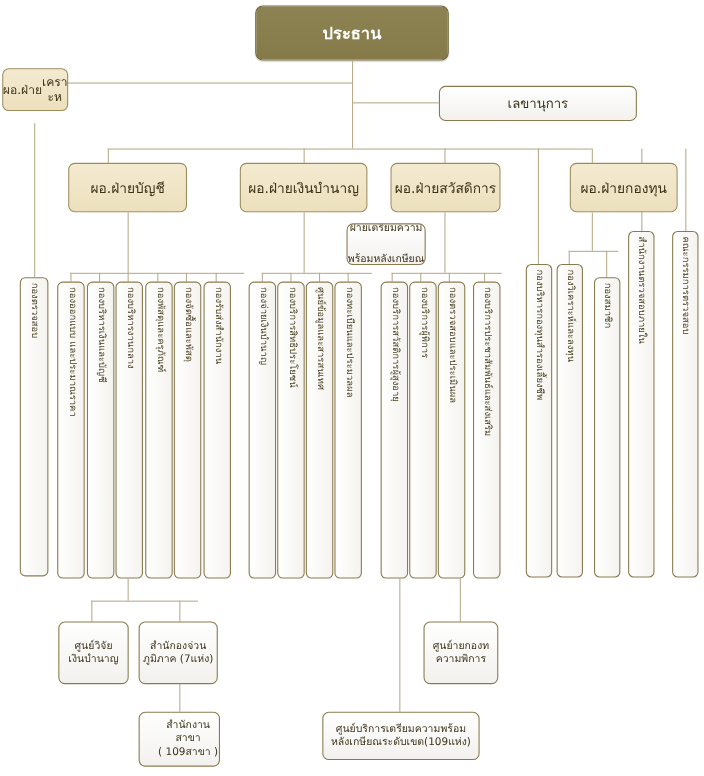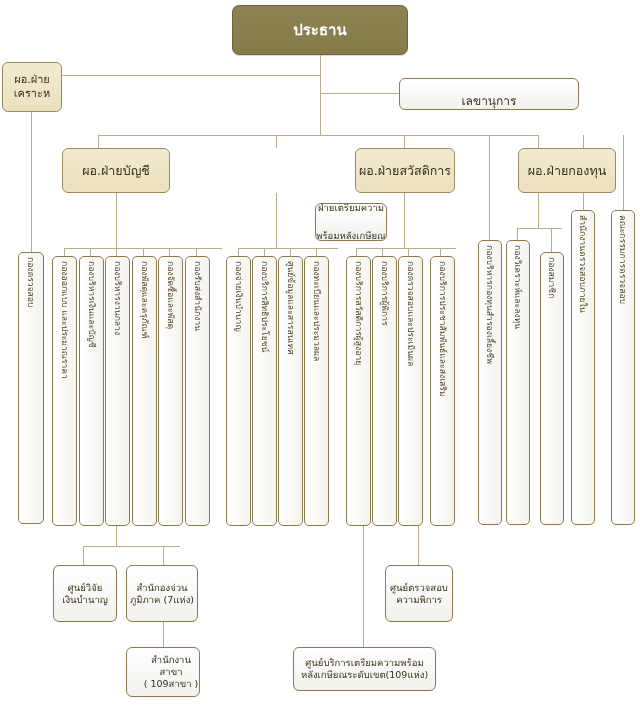--- a/index.html
+++ b/index.html
@@ -97,45 +97,48 @@
     <span class="lbl">ประธาน</span>
   </div>
 
   <div class="ln v" style="left:320px; top:55px; height:80px;"></div>
 
   <div class="ln h" style="left:320px; top:93px; width:79px;"></div>
 
   <div class="ln h" style="left:31px; top:75px; width:289px;"></div>
   <div class="ln v" style="left:31px; top:75px; height:0px;"></div>
 
-  <div class="node white" style="left:399px; top:78px; width:180px; height:32px;align-items:flex-end;">
+  <div class="node white" style="left:399px; top:78px; width:180px; height:32px;">
     <span class="lbl">เลขานุการ</span>
   </div>
 
-  <div class="node beige" style="left:2px; top:62px; width:60px; height:50px; flex-direction:column; font-size:11px;">
+  <div class="node beige" style="left:2px; top:62px; width:60px; height:39px; flex-direction:row; font-size:11px;">
     <span class="lbl">ผอ.ฝ่าย</span>
     <span class="lbl">เคราะห</span>
   </div>
 
   <div class="ln v" style="left:31px; top:112px; height:140px;"></div>
 
   <div class="ln h" style="left:98px; top:135px; width:440px;"></div>
   <div class="ln v" style="left:98px;  top:135px; height:13px;"></div>
   <div class="ln v" style="left:276px; top:135px; height:13px;"></div>
   <div class="ln v" style="left:404px; top:135px; height:13px;"></div>
   <div class="ln v" style="left:538px; top:135px; height:13px;"></div>
 
   <div class="ln v" style="left:489px; top:135px; height:105px;"></div>
   <div class="ln v" style="left:583px; top:135px; height:75px;"></div>
   <div class="ln v" style="left:623px; top:135px; height:75px;"></div>
 
   <div class="node beige" style="left:62px; top:148px; width:108px; height:45px;">
     <span class="lbl">ผอ.ฝ่ายบัญชี</span>
   </div>
 
+  <div class="node beige" style="left:218px; top:148px; width:116px; height:45px;">
+    <span class="lbl">ผอ.ฝ่ายเงินบำนาญ</span>
+  </div>
 
   <div class="node beige" style="left:355px; top:148px; width:100px; height:45px;">
     <span class="lbl">ผอ.ฝ่ายสวัสดิการ</span>
   </div>
 
   <div class="node beige" style="left:518px; top:148px; width:98px; height:45px;">
     <span class="lbl">ผอ.ฝ่ายกองทุน</span>
   </div>
 
   <div class="node white small" style="left:315px; top:203px; width:72px; height:38px; flex-direction:column;gap:16px;">
@@ -241,37 +244,37 @@
   <div class="ln h" style="left:83px; top:546px; width:97px;"></div>
   <div class="ln v" style="left:83px;  top:546px; height:19px;"></div>
   <div class="ln v" style="left:163px; top:546px; height:19px;"></div>
 
   <div class="ln v" style="left:163px; top:622px; height:25px;"></div>
 
   <div class="ln v" style="left:418px; top:526px; height:39px;"></div>
 
   <div class="ln v" style="left:363px; top:526px; height:121px;"></div>
 
-  <div class="node white small" style="left:53px; top:565px; width:64px; height:57px; flex-direction:column;">
+  <div class="node white small" style="left:53px; top:565px; width:64px; height:57px; flex-direction:column;font-family:Liberation Mono, monospace;">
     <span class="lbl">ศูนย์วิจัย</span>
     <span class="lbl">เงินบำนาญ</span>
   </div>
 
   <div class="node white small" style="left:126px; top:565px; width:72px; height:57px; flex-direction:column;">
     <span class="lbl">สำนักองจ่วน</span>
     <span class="lbl">ภูมิภาค (7แห่ง)</span>
   </div>
 
   <div class="node white small" style="left:126px; top:647px; width:74px; height:50px; flex-direction:column;padding-left:16px;">
     <span class="lbl">สำนักงานสาขา</span>
     <span class="lbl">( 109สาขา )</span>
   </div>
 
   <div class="node white small" style="left:385px; top:565px; width:68px; height:57px; flex-direction:column;">
-    <span class="lbl">ศูนย์ตรวจสอบ</span>
+    <span class="lbl">ศูนย์ายกองท</span>
     <span class="lbl">ความพิการ</span>
   </div>
 
   <div class="node white small" style="left:293px; top:647px; width:143px; height:44px; flex-direction:column;">
     <span class="lbl">ศูนย์บริการเตรียมความพร้อม</span>
     <span class="lbl">หลังเกษียณระดับเขต(109แห่ง)</span>
   </div>
 
 </div>
 

